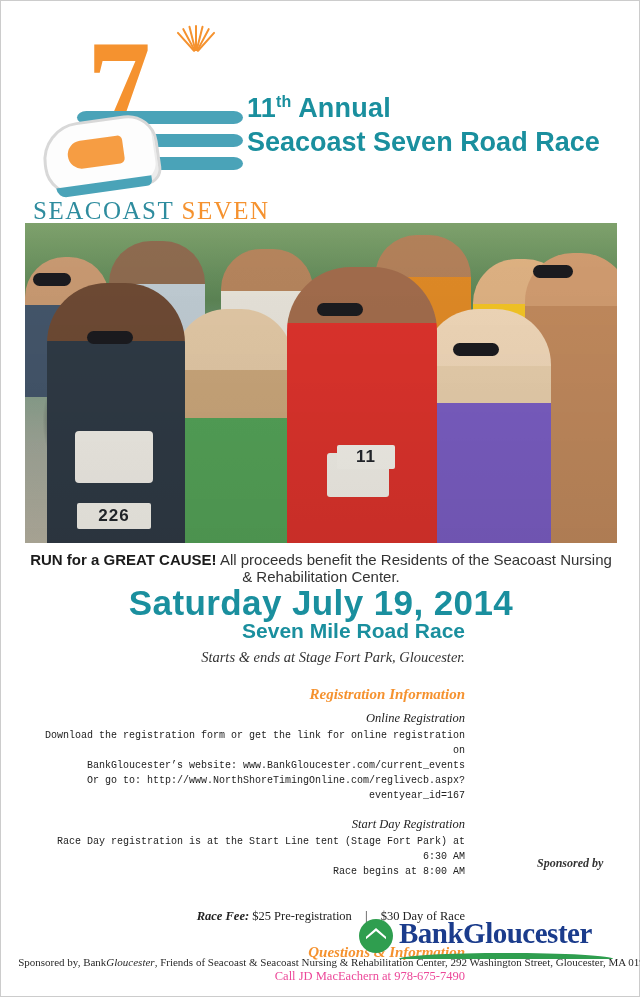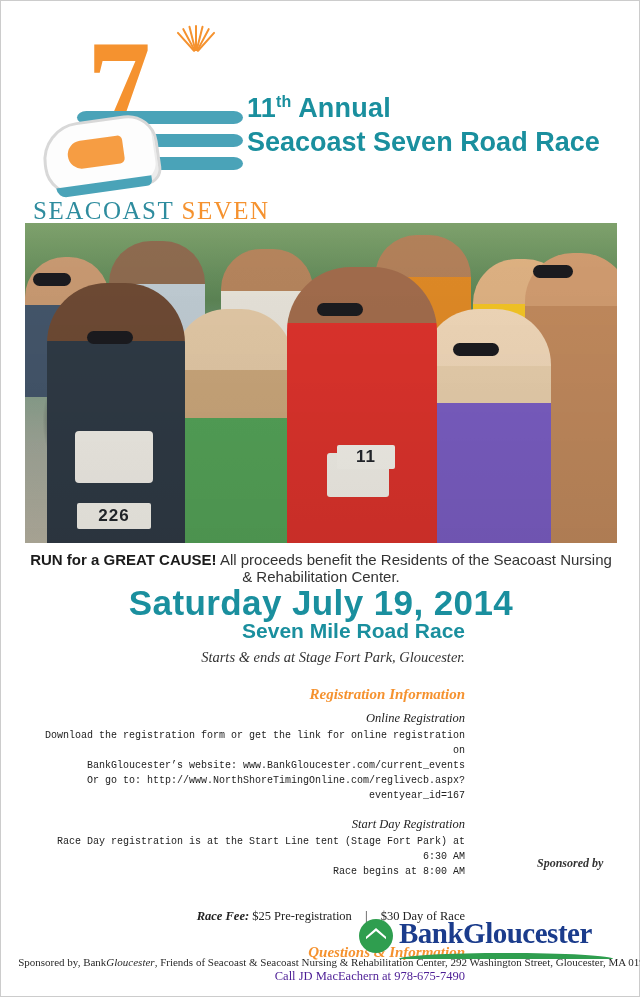--- a/index.html
+++ b/index.html
@@ -270,21 +270,21 @@
     margin-top: 16px;
   }
   .fee .lbl { font-style: italic; font-weight: bold; }
   .fee .sep { padding: 0 10px; }
   .questions {
     margin-top: 20px;
   }
   .q-line {
     font-family: "Liberation Serif", serif;
     font-size: 12.5px;
-    color: #4c1d95;
+    color: #ec4899;
     margin-top: 0;
   }
 
   
   .trophy-block {
     position: absolute;
     left: 486px;
     top: 648px;
     width: 130px;
     height: 180px;

